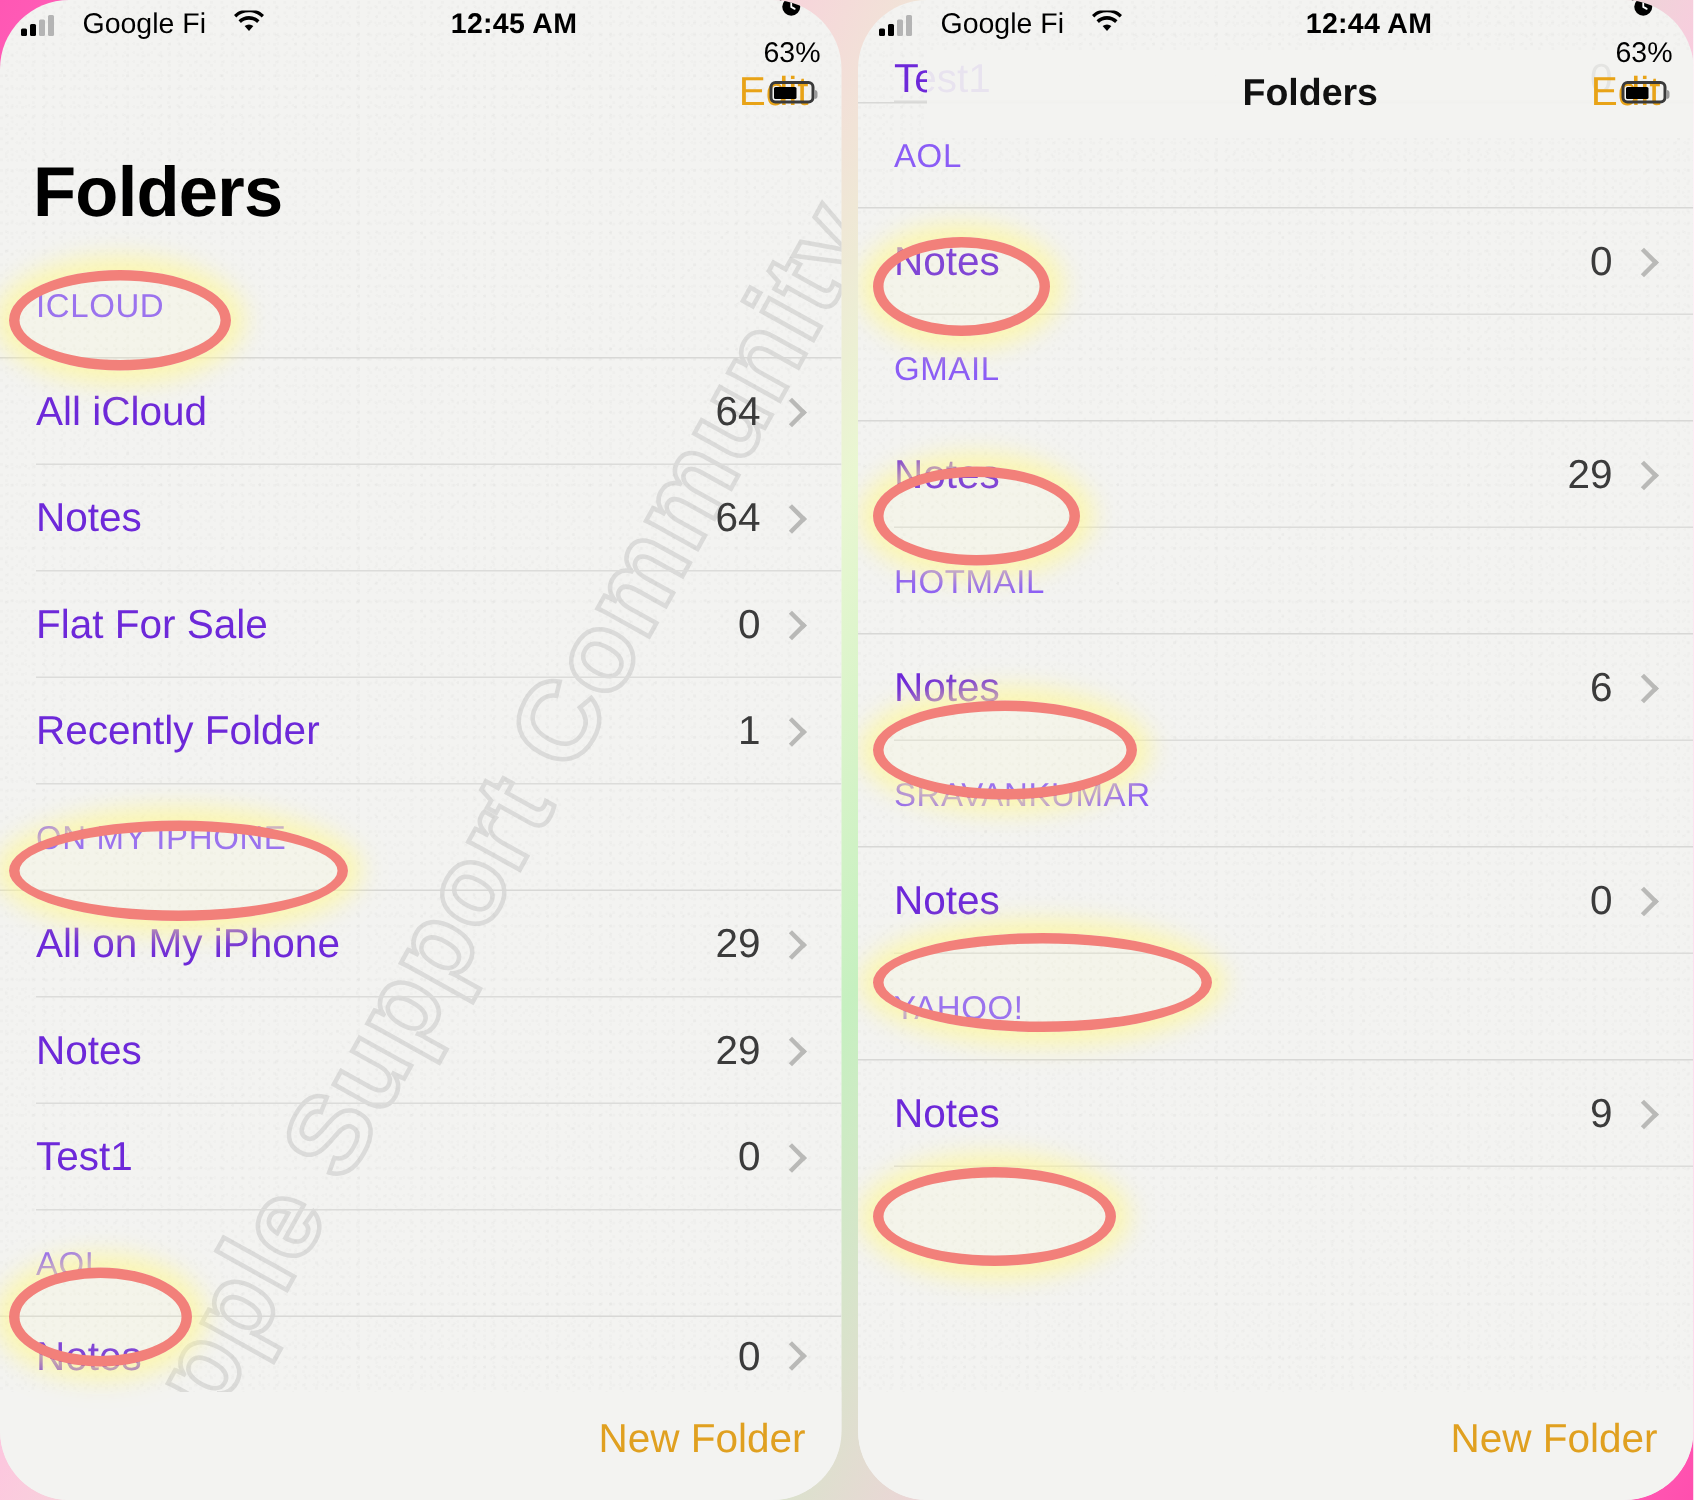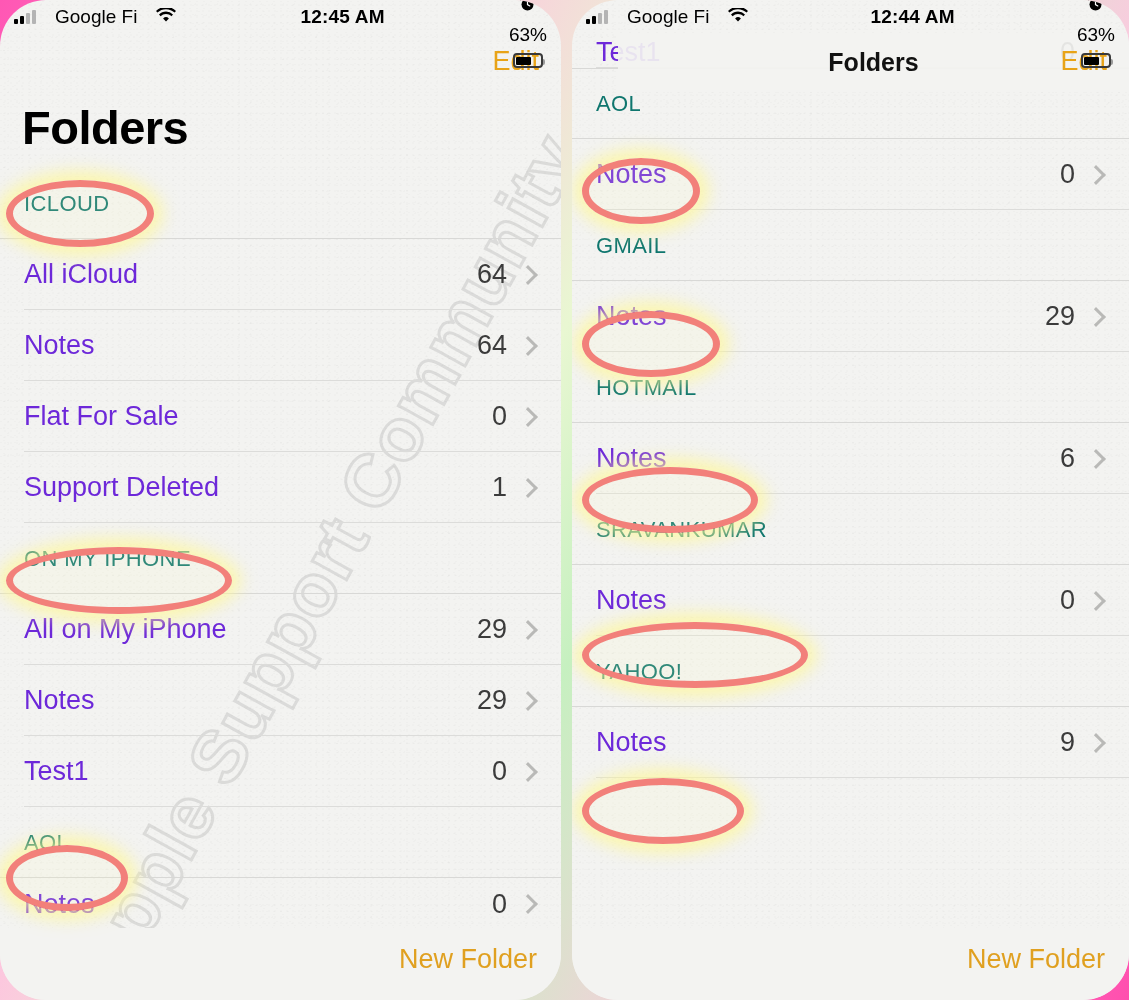--- a/index.html
+++ b/index.html
@@ -103,21 +103,21 @@
     position:absolute; left:0; right:0;
     z-index:4;
   }
   #list-left  { top:168px; }
   #list-right { top:34px; }
 
   .section-header{
     height:71px; position:relative;
     display:flex; align-items:center;
     padding-left:24px;
-    font-size:22px; color:#0f766e; letter-spacing:.4px;
+    font-size:22px; color:#8b5cf6; letter-spacing:.4px;
     box-sizing:border-box;
   }
   .section-header.bordered-top{ border-top:1px solid #d8d8d6; }
   .section-header::after{
     content:""; position:absolute; left:0; right:0; bottom:0;
     border-bottom:1px solid #d8d8d6;
   }
   .row{
     height:71px; position:relative;
     display:flex; align-items:center;
@@ -243,21 +243,21 @@
         <span class="row-label">Notes</span>
         <span class="row-count">64</span>
         <span class="chev"></span>
       </div>
       <div class="row">
         <span class="row-label">Flat For Sale</span>
         <span class="row-count">0</span>
         <span class="chev"></span>
       </div>
       <div class="row">
-        <span class="row-label">Support Deleted</span>
+        <span class="row-label">Recently Folder</span>
         <span class="row-count">1</span>
         <span class="chev"></span>
       </div>
 
       <div class="section-header">ON MY IPHONE</div>
       <div class="row">
         <span class="row-label">All on My iPhone</span>
         <span class="row-count">29</span>
         <span class="chev"></span>
       </div>

